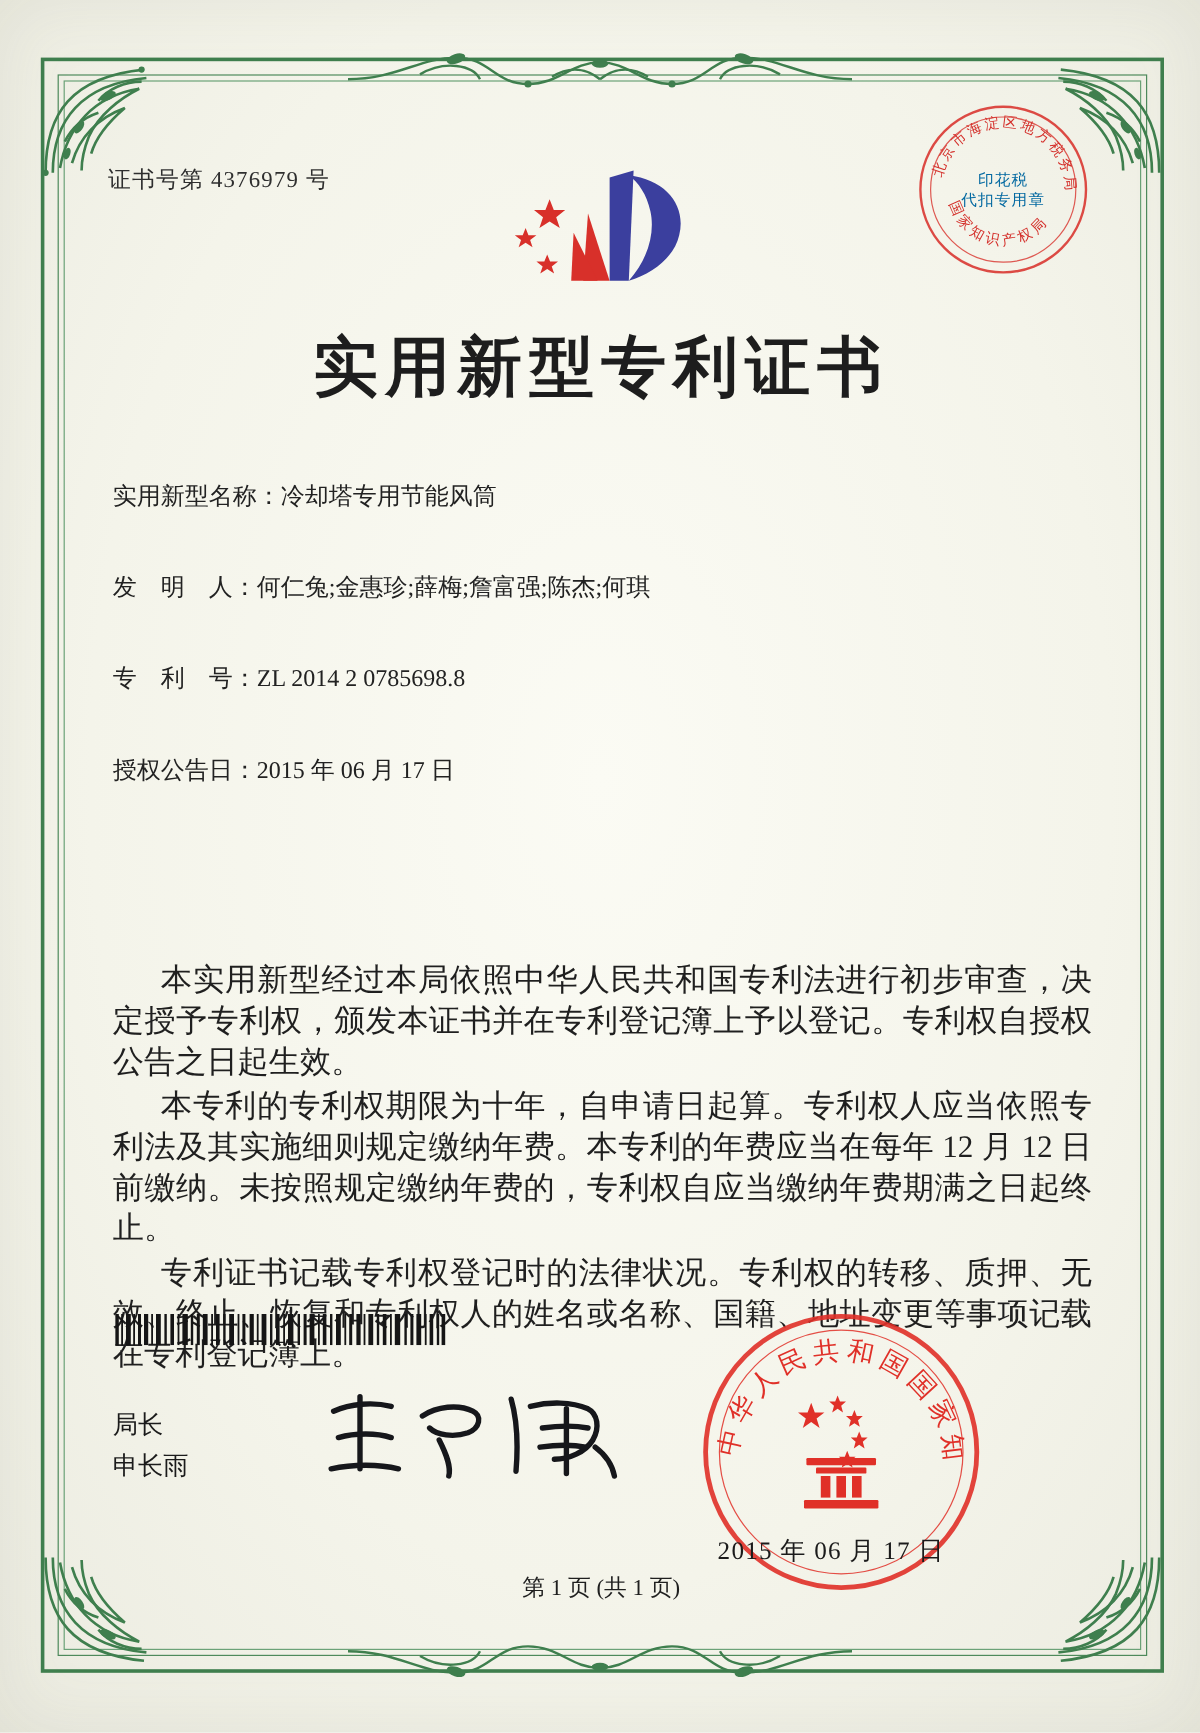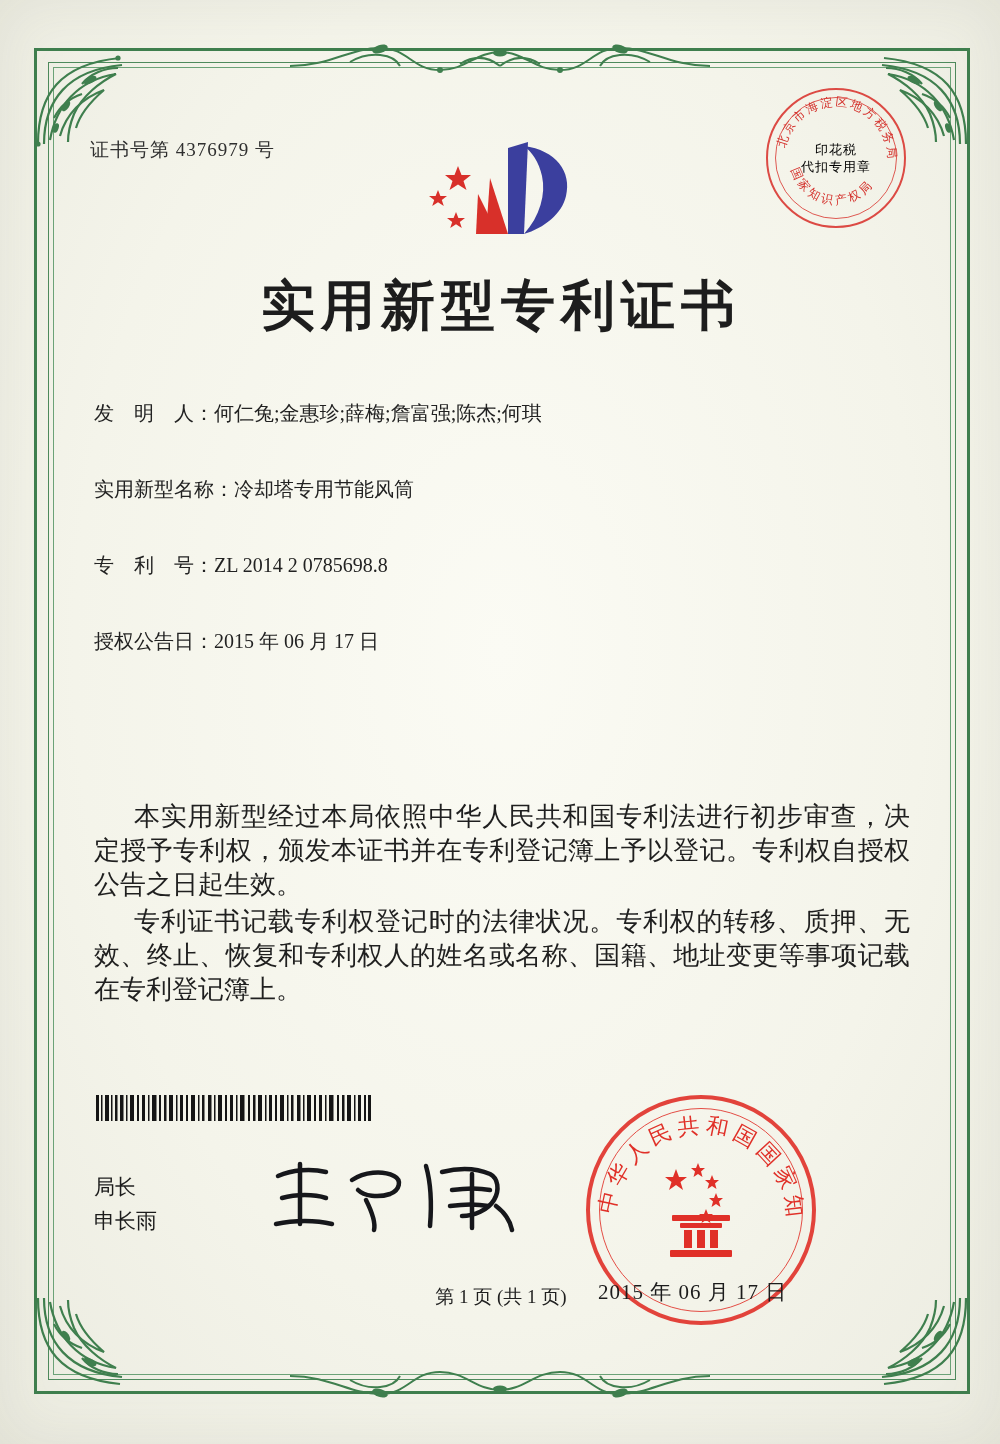--- a/index.html
+++ b/index.html
@@ -141,21 +141,21 @@
     position: absolute;
     inset: 0;
     color: #d4302b;
   }
   .tax-seal .center-lines {
     position: absolute;
     left: 50%;
     top: 50%;
     transform: translate(-50%,-50%);
     text-align: center;
-    color: #000000;
+    color: #0369a1;
     font-size: 13px;
     line-height: 17px;
     white-space: nowrap;
     letter-spacing: 1px;
   }
 
   .title {
     position: absolute;
     left: 0;
     right: 0;
@@ -271,21 +271,21 @@
     top: 1168px;
     font-size: 21px;
     color: #1b1b1b;
     letter-spacing: 1px;
   }
 
   .page-footer {
     position: absolute;
     left: 0;
     right: 0;
-    bottom: 34px;
+    bottom: 8px;
     text-align: center;
     font-size: 19px;
     color: #1f1f1f;
   }
 </style>
 </head>
 <body>
 
 <div class="page">
   <div class="paper-texture"></div>
@@ -420,35 +420,36 @@
       <div class="center-lines">
         <div>印花税</div>
         <div>代扣专用章</div>
       </div>
     </div>
 
     <div class="title">实用新型专利证书</div>
 
     <div class="fields">
       <div class="field-row">
-        <span class="field-label">发　明　人：</span><span class="field-value">何仁兔;金惠珍;薛梅;詹富强;陈杰;何琪</span>
+        <span class="field-label">实用新型名称：</span><span class="field-value">冷却塔专用节能风筒</span>
       </div>
       <div class="field-row">
-        <span class="field-label">实用新型名称：</span><span class="field-value">冷却塔专用节能风筒</span>
+        <span class="field-label">发　明　人：</span><span class="field-value">何仁兔;金惠珍;薛梅;詹富强;陈杰;何琪</span>
       </div>
       <div class="field-row">
         <span class="field-label">专　利　号：</span><span class="field-value f-spaced">ZL 2014 2 0785698.8</span>
       </div>
       <div class="field-row">
         <span class="field-label">授权公告日：</span><span class="field-value">2015 年 06 月 17 日</span>
       </div>
     </div>
 
     <div class="paragraphs">
       <p>本实用新型经过本局依照中华人民共和国专利法进行初步审查，决定授予专利权，颁发本证书并在专利登记簿上予以登记。专利权自授权公告之日起生效。</p>
+      <p>本专利的专利权期限为十年，自申请日起算。专利权人应当依照专利法及其实施细则规定缴纳年费。本专利的年费应当在每年 12 月 12 日前缴纳。未按照规定缴纳年费的，专利权自应当缴纳年费期满之日起终止。</p>
       <p>专利证书记载专利权登记时的法律状况。专利权的转移、质押、无效、终止、恢复和专利权人的姓名或名称、国籍、地址变更等事项记载在专利登记簿上。</p>
     </div>
 
     <svg class="barcode" viewBox="0 0 276 26" preserveAspectRatio="none">
       <g fill="#151515">
         <rect x="0" y="0" width="3" height="26"></rect>
           <rect x="5" y="0" width="1.5" height="26"></rect>
         <rect x="9" y="0" width="4" height="26"></rect>
           <rect x="15" y="0" width="1.5" height="26"></rect>
         <rect x="19" y="0" width="2.5" height="26"></rect>

